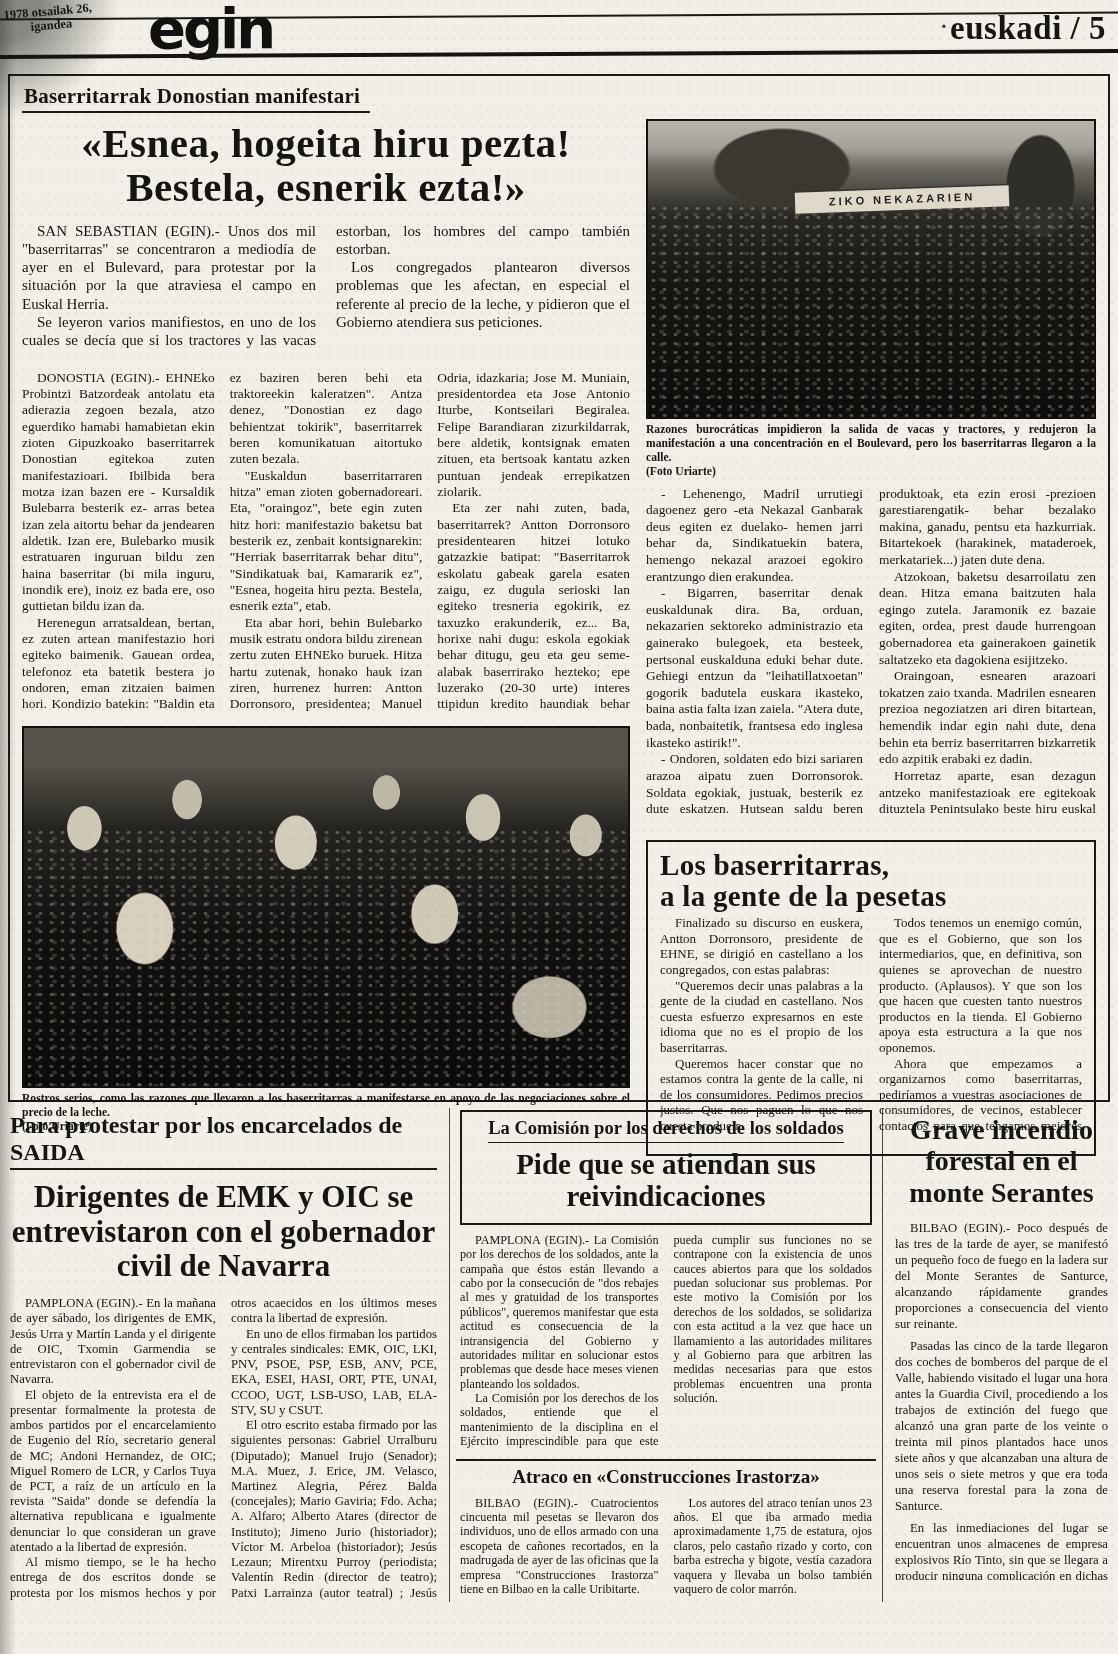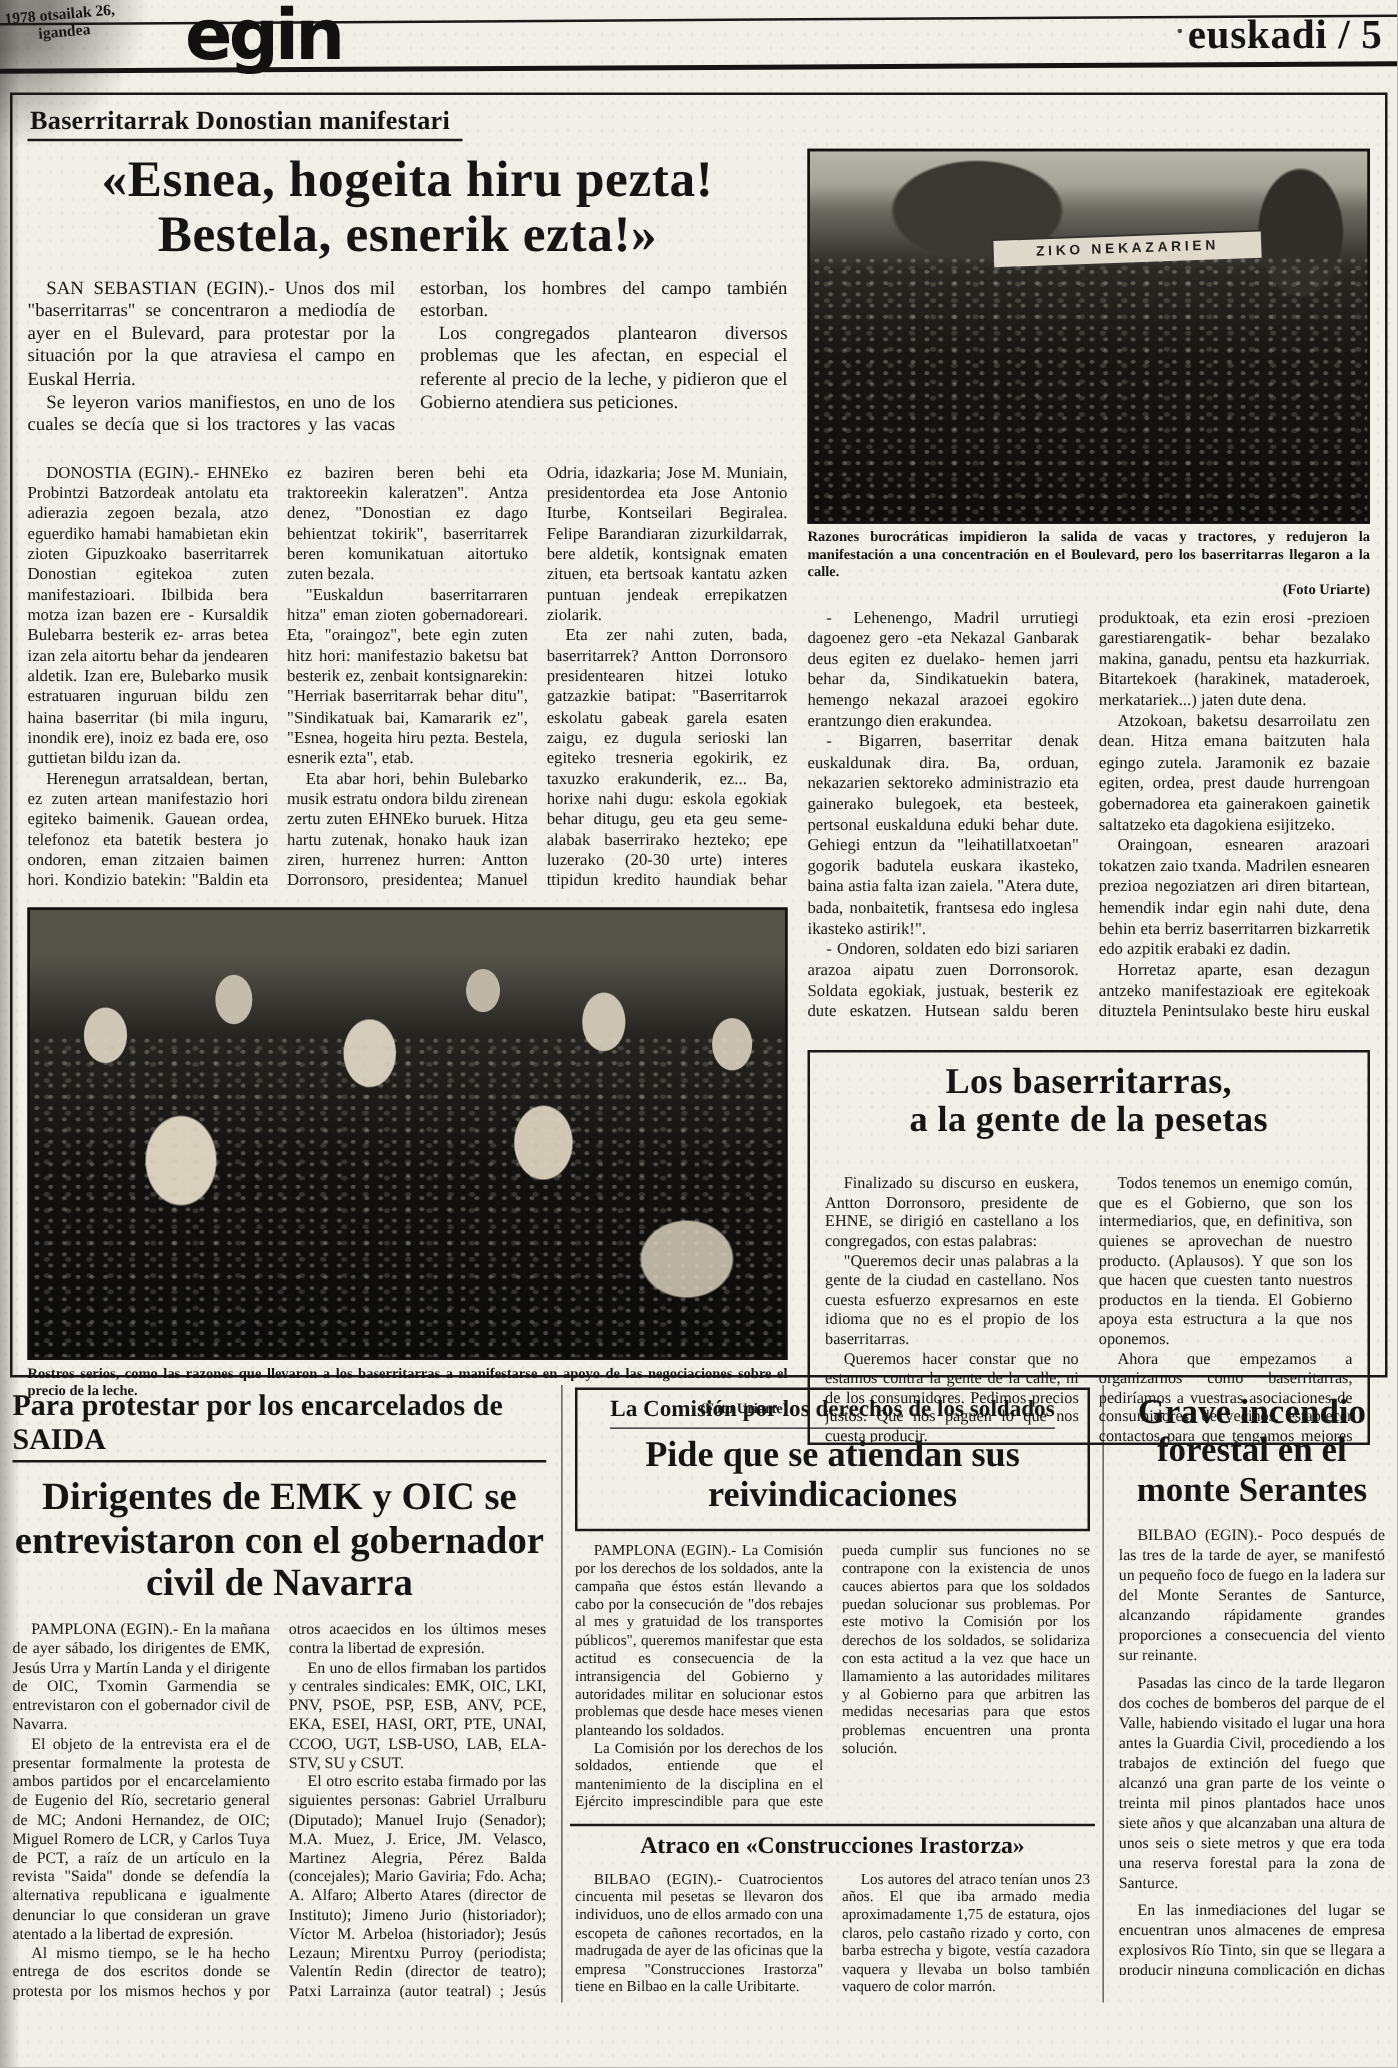--- a/index.html
+++ b/index.html
@@ -59,24 +59,24 @@
       radial-gradient(ellipse 24px 32px at 27% 20%, #c4bcab 0 60%, rgba(0,0,0,0) 63%),
       radial-gradient(ellipse 34px 44px at 45% 32%, #d4ccba 0 60%, rgba(0,0,0,0) 63%),
       radial-gradient(ellipse 22px 28px at 60% 18%, #bfb7a6 0 60%, rgba(0,0,0,0) 63%),
       radial-gradient(ellipse 28px 38px at 76% 25%, #ccc4b2 0 60%, rgba(0,0,0,0) 63%),
       radial-gradient(ellipse 26px 34px at 93% 30%, #c8c0ae 0 60%, rgba(0,0,0,0) 63%),
       radial-gradient(ellipse 46px 58px at 20% 56%, #d8d0bd 0 60%, rgba(0,0,0,0) 63%),
       radial-gradient(ellipse 38px 48px at 68% 52%, #d0c8b5 0 60%, rgba(0,0,0,0) 63%),
       radial-gradient(ellipse 60px 50px at 87% 78%, #bab2a0 0 60%, rgba(0,0,0,0) 63%),
       linear-gradient(180deg, #56534b 0 10%, #262420 28%, #121110 58%, #0b0b0a 100%); }
   .caption { font-weight:bold; font-size:11.6px; line-height:1.22; margin-top:4px; text-align:justify; }
-  .caption .credit { display:block; text-align:right; }
+  .caption .credit { display:block; }
   
   .city-box { border:2px solid #1a1918; padding:8px 12px; margin-top:6px; height:316px; overflow:hidden; }
-  .city-box h2 { font-size:29px; line-height:1.08; text-align:center; margin-bottom:26px; letter-spacing:.3px; }
+  .city-box h2 { font-size:29px; line-height:1.08; margin-bottom:3px; letter-spacing:.3px; }
   .city-cols { columns:2; column-gap:16px; height:228px; overflow:hidden; font-size:13px; line-height:1.2; column-fill:auto; }
   
   .bottom { display:flex; height:500px; padding:6px 8px 0; gap:0; }
   .b-left { width:442px; padding:4px 12px 0 2px; border-right:1.5px solid #46443f; overflow:hidden; }
   .b-mid  { width:432px; padding:2px 10px 0; overflow:hidden; }
   .b-right{ flex:1; min-width:0; padding:6px 2px 0 12px; border-left:1.5px solid #46443f; overflow:hidden; }
   .kicker2 { display:inline-block; font-weight:bold; font-size:24px; border-bottom:2.5px solid #1a1918; padding-bottom:2px; margin-bottom:10px; }
   .b-left h2 { font-size:31px; line-height:1.12; text-align:center; margin-bottom:12px; }
   .saida-cols { columns:2; column-gap:15px; height:330px; overflow:hidden; font-size:12.7px; line-height:1.2; column-fill:auto; }
   .boxed-head { border:2px solid #1a1918; padding:6px 8px 10px; text-align:center; margin-bottom:8px; }

